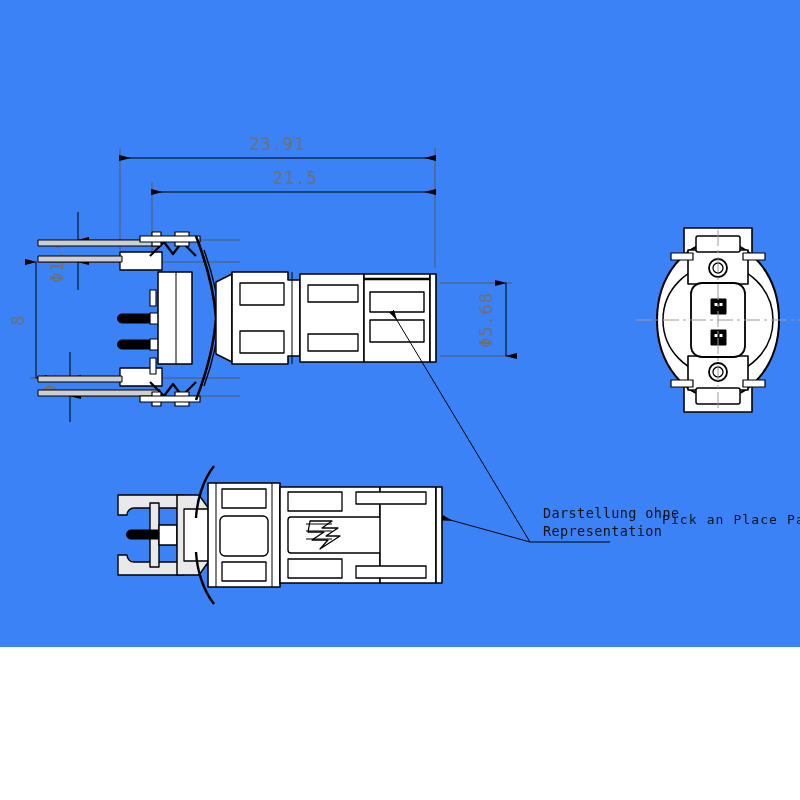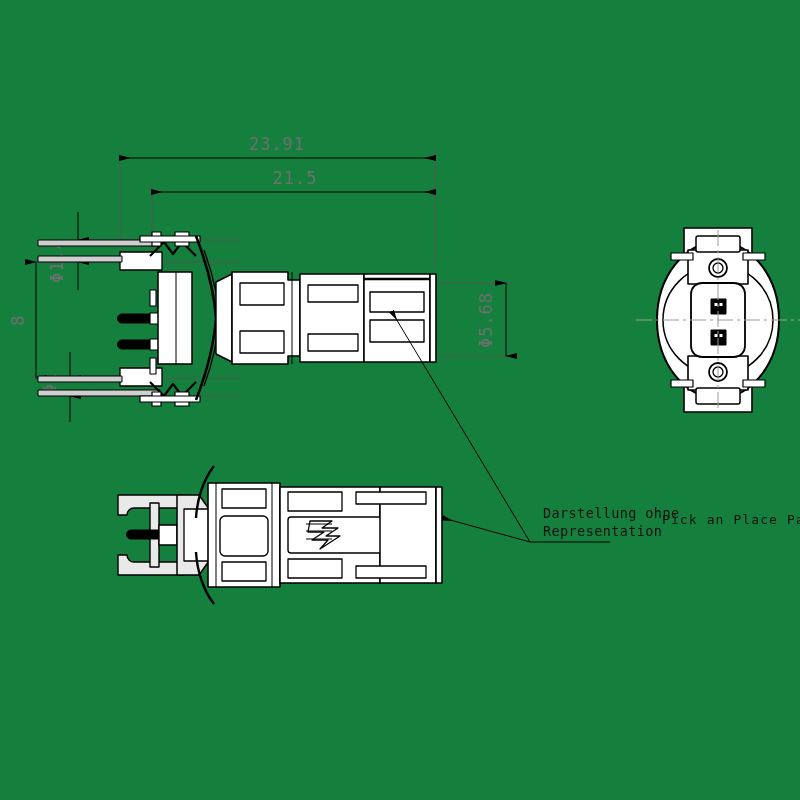--- a/index.html
+++ b/index.html
@@ -1,19 +1,19 @@
 <!DOCTYPE html>
 <html><head>
 <meta charset="utf-8">
 <title>Technical Drawing</title>
 <style>
   html,body{margin:0;padding:0;background:#ffffff;}
   body{width:800px;height:800px;overflow:hidden;
        font-family:"DejaVu Sans Mono","Liberation Mono",monospace;}
-  #sheet{position:relative;width:800px;height:800px;background:#15803d;}
+  #sheet{position:relative;width:800px;height:647px;background:#3b82f6;}
   svg{display:block;}
   .dimtext{fill:#6f6f6f;font-family:"DejaVu Sans Mono","Liberation Mono",monospace;
            font-size:17px;letter-spacing:1px;}
   .notetext{fill:#111;font-family:"DejaVu Sans Mono","Liberation Mono",monospace;
             font-size:13.5px;letter-spacing:0.4px;}
   .notetext2{fill:#111;font-family:"DejaVu Sans Mono","Liberation Mono",monospace;
             font-size:13px;letter-spacing:1.1px;}
 </style>
 </head>
 <body>

